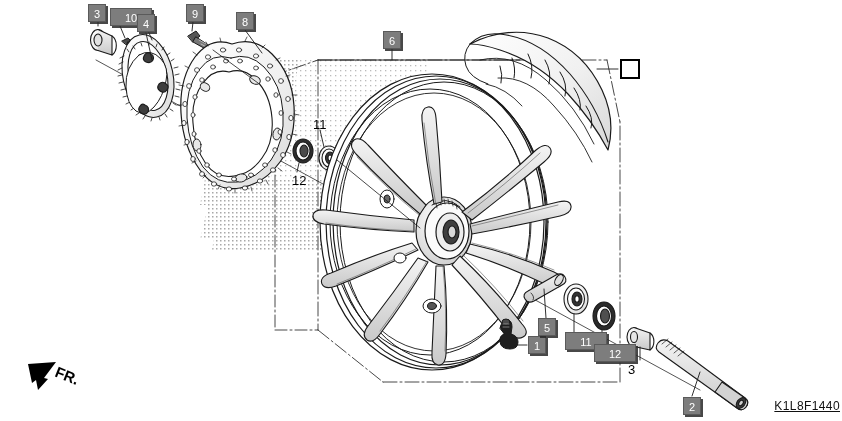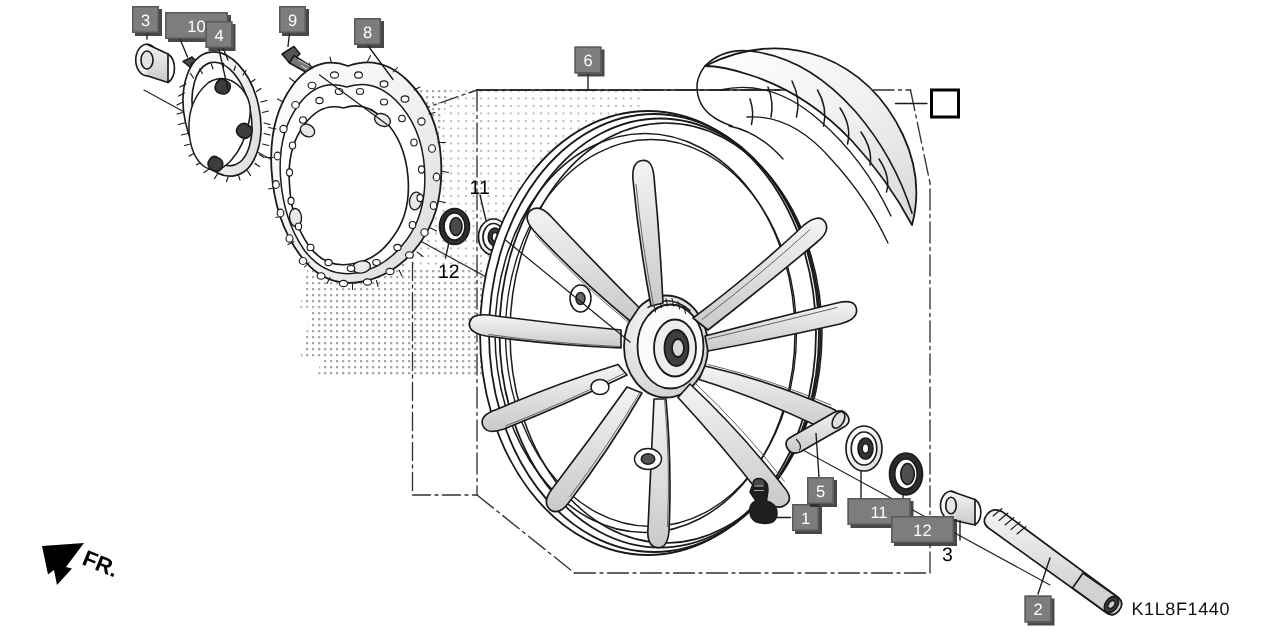--- a/index.html
+++ b/index.html
@@ -46,27 +46,28 @@
     position:absolute;
     color:#000000;
     font-size:13px;
     line-height:13px;
     font-family:"Liberation Sans", sans-serif;
     z-index:40;
     white-space:nowrap;
   }
   #partnum{
     position:absolute;
-    right:22px;
+    right:2px;
     bottom:8px;
     font-size:12px;
     letter-spacing:0.4px;
     color:#111111;
     font-family:"Liberation Sans", sans-serif;
     z-index:45;
+    text-decoration:underline;
   }
   #frmark{
     position:absolute;
     left:14px;
     top:350px;
     width:110px;
     height:50px;
     z-index:45;
   }
 </style>

